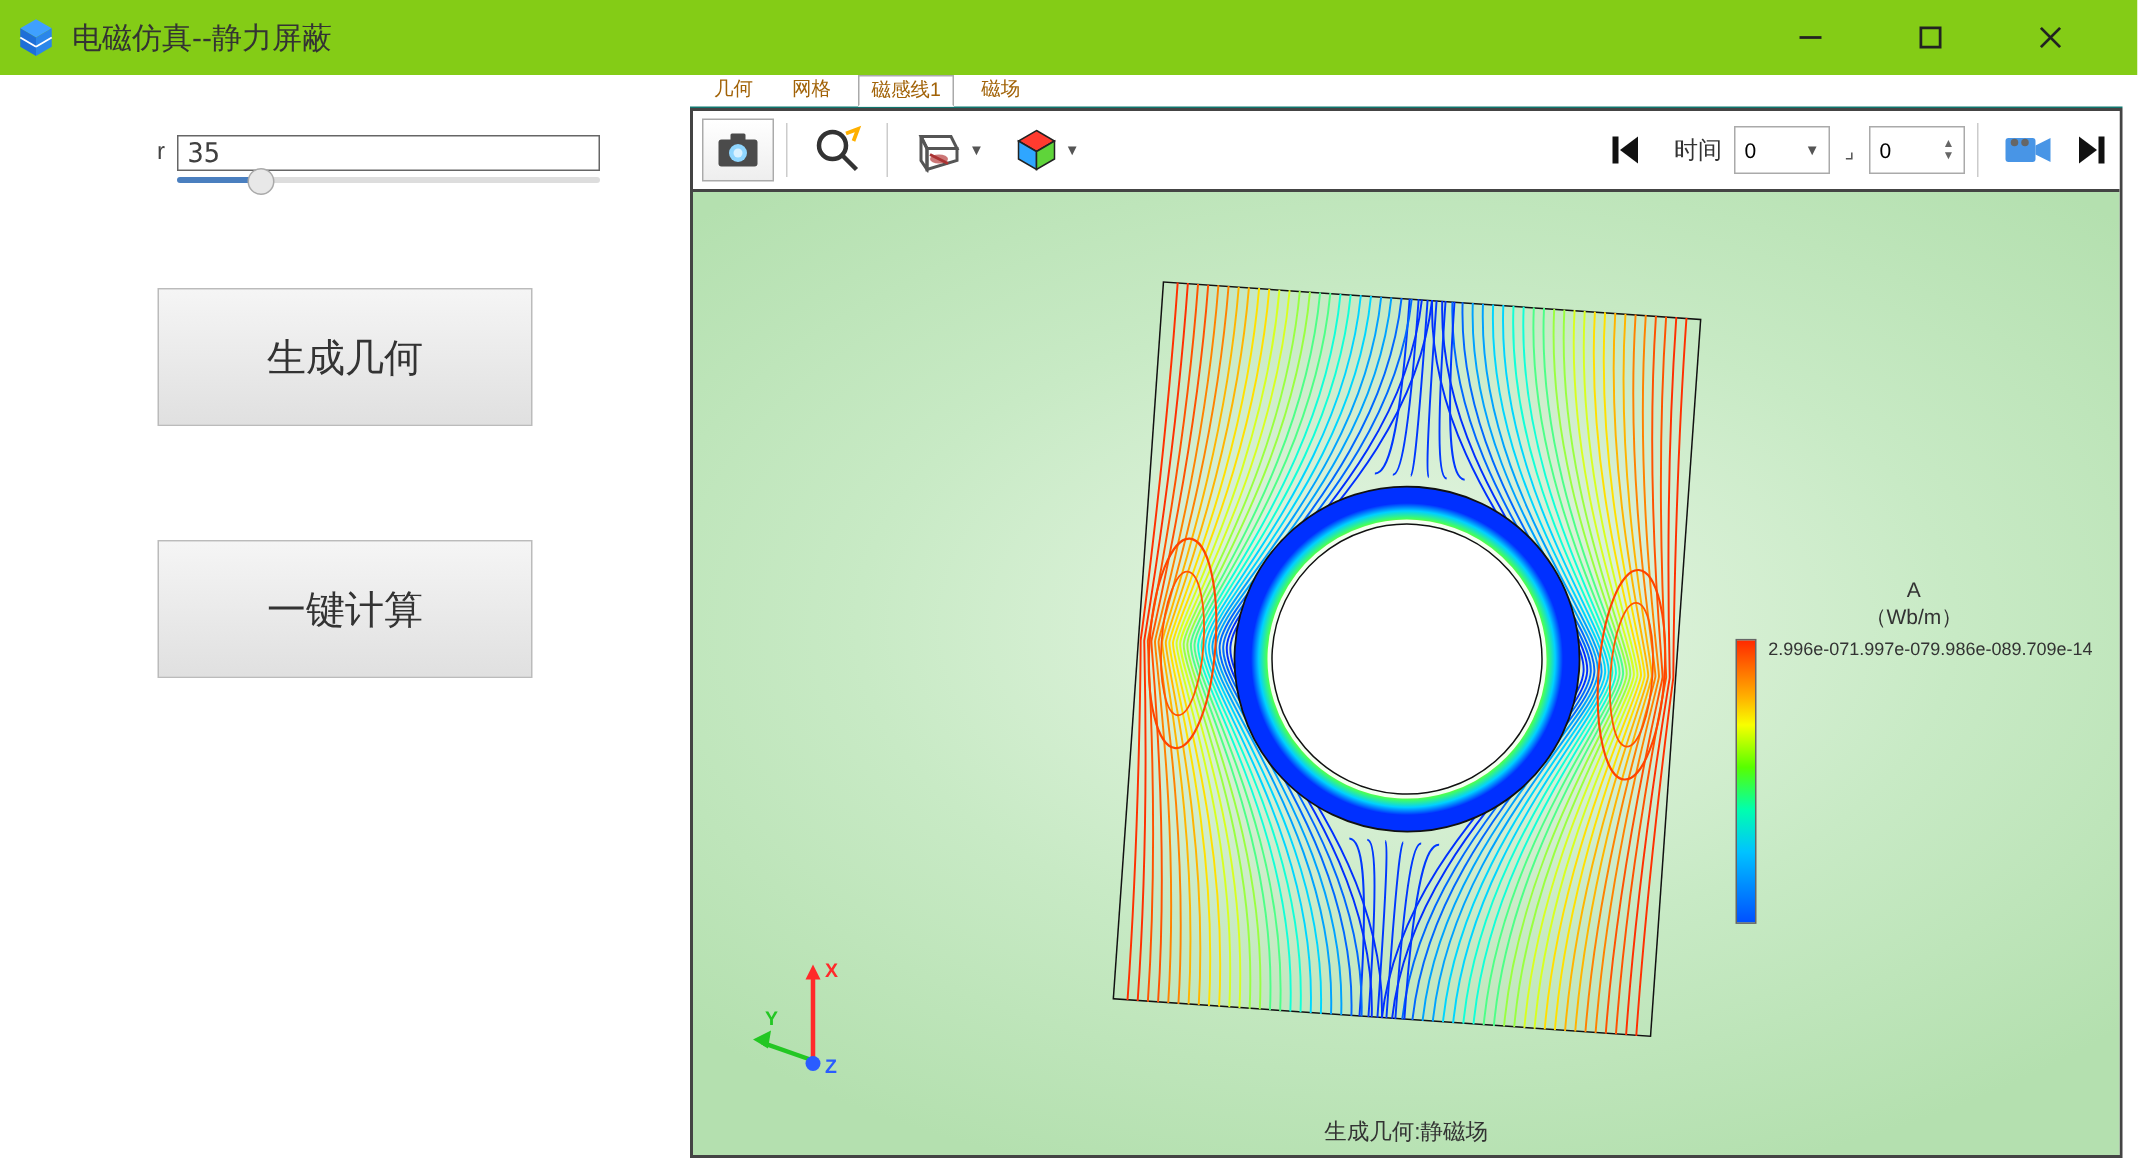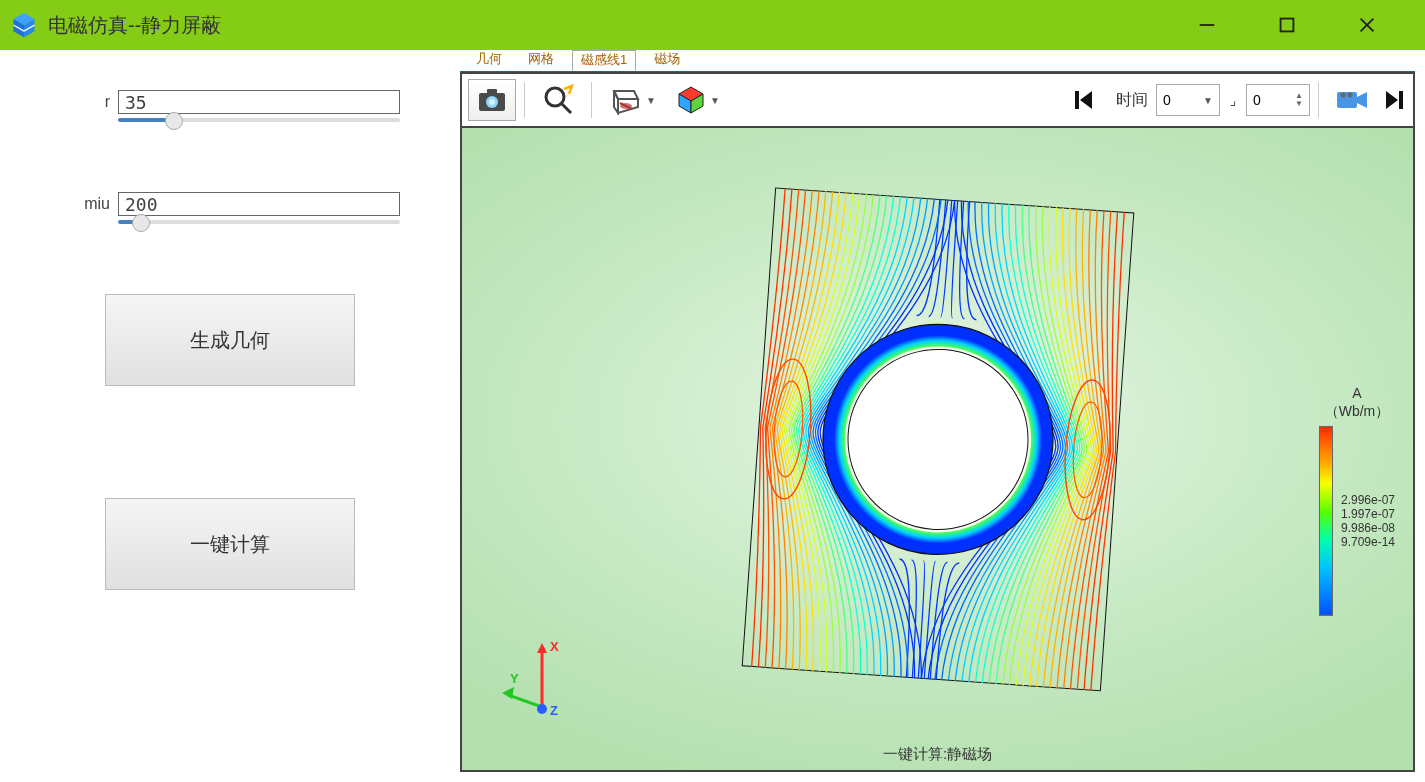--- a/index.html
+++ b/index.html
@@ -19,21 +19,21 @@
 .sidebar { width: 460px; padding: 40px 60px 0 60px; display: flex; flex-direction: column; gap: 0; }
 
 .param-group { margin-bottom: 70px; }
 .param-row { display: flex; align-items: center; gap: 8px; }
 .param-label { width: 50px; text-align: right; font-size: 16px; color:#444; }
 .param-input { flex:1; height: 24px; border:1px solid #666; padding:0 6px; font-size:18px; color:#404040; font-family: monospace; }
 .param-slider-row { display:flex; align-items:center; padding-left:58px; margin-top:4px; }
 .param-slider { width: 100%; height: 4px; background: linear-gradient(to right, #4a7fbf 0%, #4a7fbf var(--p,20%), #ddd var(--p,20%), #ddd 100%); position:relative; border-radius:2px; }
 .param-slider::after{ content:""; position:absolute; top:-6px; left: var(--p,20%); width:16px; height:16px; background:#e8e8e8; border:1px solid #aaa; border-radius:50%; transform:translateX(-50%);}
 
-.big-btn { width: 250px; height: 92px; margin: 0 auto 112px auto; background: linear-gradient(to bottom, #f5f5f5, #e0e0e0); border:1px solid #bbb; font-size: 20px; color:#333; display:flex; align-items:center; justify-content:center; cursor:pointer; }
+.big-btn { width: 250px; height: 92px; margin: 0 auto 76px auto; background: linear-gradient(to bottom, #f5f5f5, #e0e0e0); border:1px solid #bbb; font-size: 26px; color:#333; display:flex; align-items:center; justify-content:center; cursor:pointer; }
 
 
 .right { flex:1; display:flex; flex-direction:column; padding-right: 10px; padding-bottom:10px; }
 .tabs { height: 22px; display:flex; gap: 10px; padding-left: 8px; font-size:13px; color:#a16207; border-bottom:1px solid #0f766e; }
 .tab { padding:0 8px; cursor:pointer; }
 .tab.active { background:#fff; border:1px solid #aaa; border-bottom:1px solid #fff; position:relative; top:0px; }
 
 .viewer-frame { flex:1; border:2px solid #444; display:flex; flex-direction:column; }
 .vtoolbar { height:54px; border-bottom:2px solid #444; display:flex; align-items:center; padding:0 6px; gap:4px; background:#fff;}
 .vbtn { height:42px; min-width:48px; border:1px solid #aaa; background:linear-gradient(to bottom,#fff,#eee); display:flex; align-items:center; justify-content:center; cursor:pointer; padding:0 8px; gap:4px;}
@@ -46,21 +46,21 @@
 
 .canvas { flex:1; position:relative; background: radial-gradient(ellipse 70% 60% at 50% 45%, #e8f6e6 0%, #c8eac5 55%, #b4e0af 100%); overflow:hidden;}
 .field-svg { position:absolute; left:50%; top:50%; transform:translate(-50%,-52%) rotate(4deg); }
 .footer-label{ position:absolute; bottom:6px; left:50%; transform:translateX(-50%); font-size:15px; color:#333; }
 .axes { position:absolute; left:40px; bottom:40px; }
 
 .legend { position:absolute; right:18px; top:50%; transform:translateY(-28%); text-align:center; font-size:14px; color:#333;}
 .legend-title{ margin-bottom:6px; line-height:1.3; }
 .legend-body{ display:flex; align-items:stretch; gap:8px; justify-content:center;}
 .colorbar { width:14px; height:190px; background: linear-gradient(to bottom, #ff2a00 0%, #ffb000 20%, #f8ff00 30%, #57ff00 45%, #00ffae 60%, #00c3ff 75%, #0050ff 100%); border:1px solid #666; }
-.legend-ticks{ display:flex; flex-direction:column; justify-content:center; height:190px; font-size:12px; text-align:left;}
+.legend-ticks{ display:flex; flex-direction:row; justify-content:flex-end; height:190px; font-size:12px; text-align:left;}
 
 .dropdown-caret{ font-size:10px; color:#555; }
 </style>
 </head>
 <body>
 
 <div class="titlebar">
   <div class="titlebar-left">
     <span class="titlebar-icon">
       <svg viewBox="0 0 32 32" width="28" height="28">
@@ -99,29 +99,20 @@
     <div class="param-group">
       <div class="param-row">
         <span class="param-label">r</span>
         <input class="param-input" value="35" style="">
       </div>
       <div class="param-slider-row">
         <div class="param-slider" style="--p:20%"></div>
       </div>
     </div>
 
-    <div class="param-group">
-      <div class="param-row">
-        <span class="param-label">miu</span>
-        <input class="param-input" value="200" style="">
-      </div>
-      <div class="param-slider-row">
-        <div class="param-slider" style="--p:8%"></div>
-      </div>
-    </div>
 
     <button class="big-btn">生成几何</button>
     <button class="big-btn">一键计算</button>
   </div>
 
   <div class="right">
     <div class="tabs">
       <div class="tab">几何</div>
       <div class="tab">网格</div>
       <div class="tab active">磁感线1</div>
@@ -319,17 +310,17 @@
             <div class="colorbar"></div>
             <div class="legend-ticks">
               <span>2.996e-07</span>
               <span>1.997e-07</span>
               <span>9.986e-08</span>
               <span>9.709e-14</span>
             </div>
           </div>
         </div>
 
-        <div class="footer-label">一键计算:静磁场</div>
+        <div class="footer-label">生成几何:静磁场</div>
       </div>
     </div>
   </div>
 </div>
 
 </body></html>

